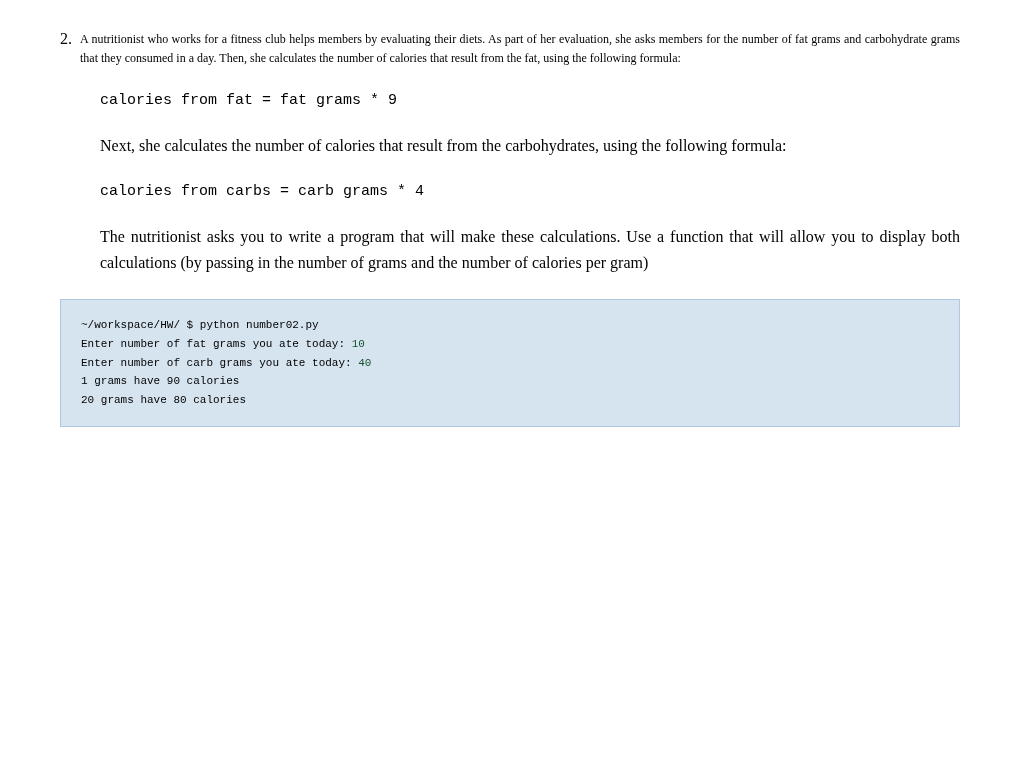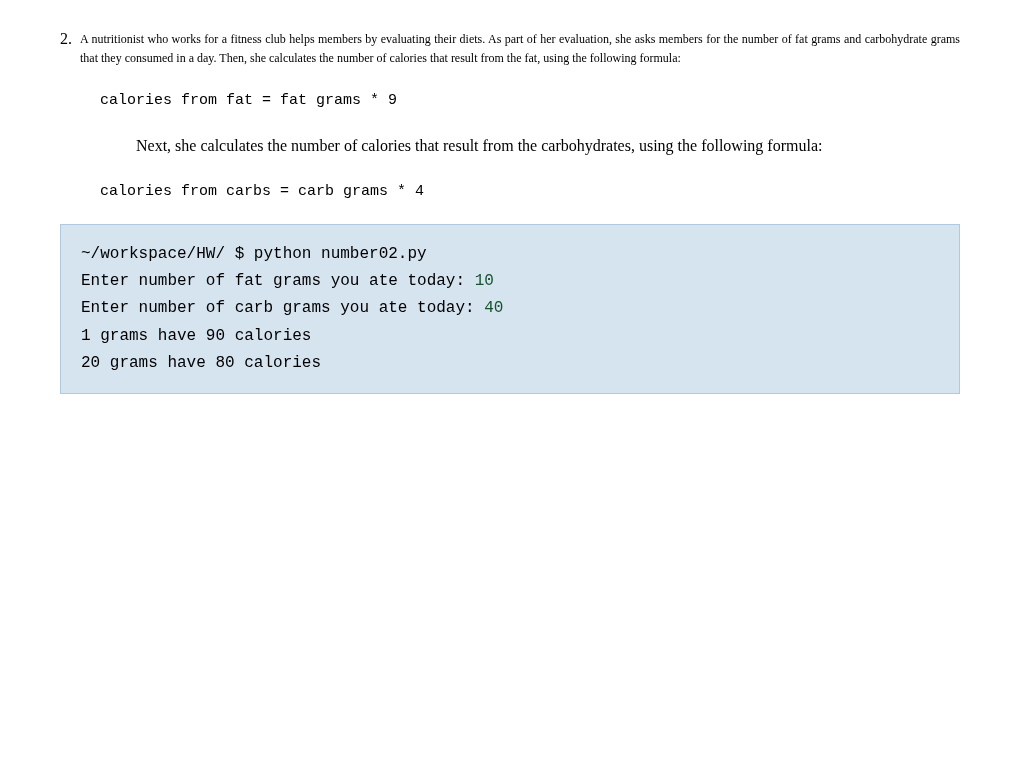--- a/index.html
+++ b/index.html
@@ -45,34 +45,33 @@
       margin: 24px 0 24px 40px;
       font-family: "Courier New", Courier, monospace;
       font-size: 15px;
     }
 
     .next-paragraph {
       font-size: 16px;
       line-height: 1.6;
       text-align: justify;
       margin-bottom: 0;
-      margin-left: 36px;
     }
 
     .section-gap {
       margin-top: 24px;
     }
 
     .terminal-box {
       background-color: #d6e4f0;
       border: 1px solid #b0c8e0;
       padding: 16px 20px;
       margin-top: 24px;
       font-family: "Courier New", Courier, monospace;
-      font-size: 16px;
+      font-size: 11px;
       line-height: 1.7;
     }
 
     .terminal-line {
       display: block;
     }
 
     .terminal-red {
       color: #14532d;
     }
@@ -100,20 +99,23 @@
   </div>
 
   <div class="content-indent">
     <p class="next-paragraph">Next, she calculates the number of calories that result from the carbohydrates, using the following formula:</p>
   </div>
 
   <div class="formula-block">
     <span>calories from carbs = carb grams * 4</span>
   </div>
 
+  <div class="content-indent section-gap">
+    <p class="next-paragraph">The nutritionist asks you to write a program that will make these calculations.  Use a function that will allow you to display both calculations (by passing in the number of grams and the number of calories per gram)</p>
+  </div>
 
   <div class="terminal-box">
     <span class="terminal-line terminal-black">~/workspace/HW/ $ python number02.py</span>
     <span class="terminal-line">
       <span class="terminal-black">Enter number of fat grams you ate today:  </span><span class="terminal-red">10</span>
     </span>
     <span class="terminal-line">
       <span class="terminal-black">Enter number of carb grams you ate today: </span><span class="terminal-red">40</span>
     </span>
     <span class="terminal-line terminal-black">1 grams have 90 calories</span>

